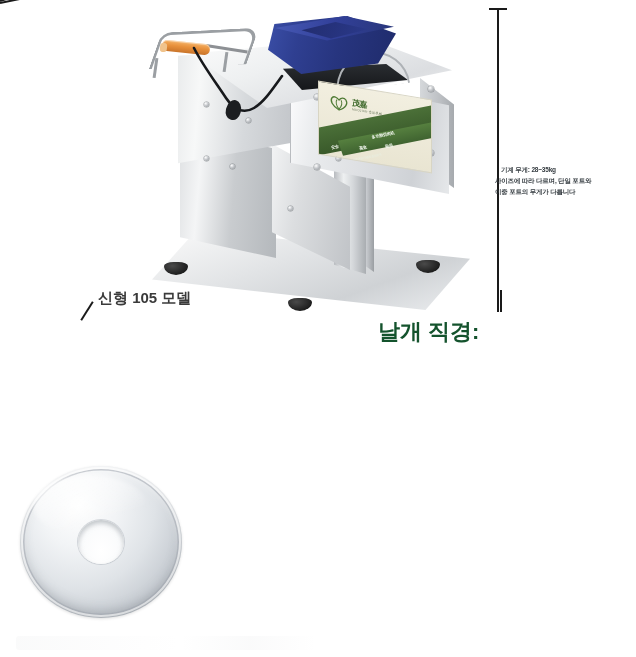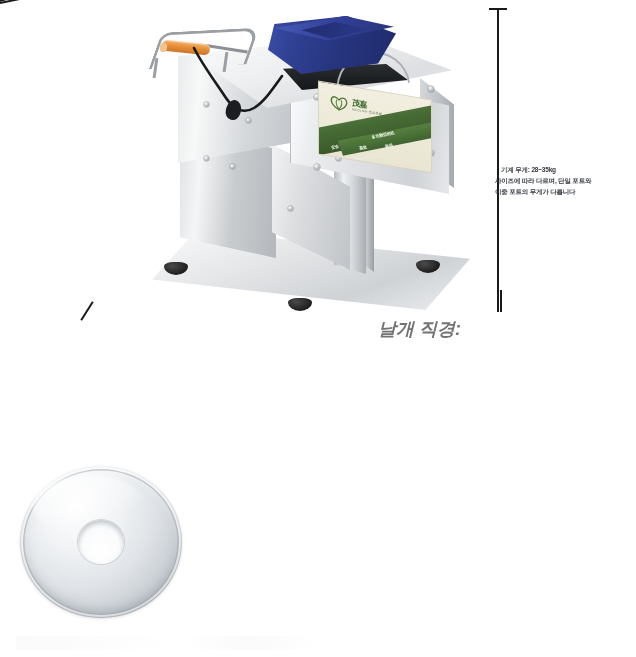--- a/index.html
+++ b/index.html
@@ -51,25 +51,24 @@
   }
   .label-model {
     position: absolute;
     font-size: 15px;
     font-weight: 700;
     color: #3a3a3a;
     white-space: nowrap;
   }
   .label-blade-title {
     position: absolute;
-    font-size: 18px;
+    font-size: 22px;
     font-weight: 700;
-    color: #737373;
+    color: #14532d;
     white-space: nowrap;
-    font-style: italic;
   }
   .label-blade-value {
     position: absolute;
     font-size: 22px;
     font-weight: 700;
     color: #2e2e2e;
     white-space: nowrap;
   }
 
   
@@ -557,20 +556,21 @@
 
   <div class="dim-line dim-vert" style="left:497px; top:8px; height:304px;"></div>
   <div class="dim-tick" style="left:497px; top:8px; height:2px; width:18px; margin-left:-8px;"></div>
 
   <div class="dim-diag" style="left:82px; top:312px; width:196px; transform: rotate(-17deg);"></div>
   <div class="dim-tick" style="left:86px; top:300px; transform: rotate(32deg);"></div>
 
   <div class="dim-diag" style="left:245px; top:318px; width:262px; transform: rotate(-11.5deg);"></div>
   <div class="dim-tick" style="left:500px; top:290px; transform: rotate(0deg);"></div>
 
+  <div class="label-model" style="left:98px; top:289px;">신형 105 모델</div>
 
   <div class="label-blade-title" style="left:378px; top:317px;">날개 직경:</div>
 
 
   <div class="spec-note" style="left:501px; top:165px;">기계 무게: 28~35kg</div>
   <div class="spec-note" style="left:495px; top:176px;">사이즈에 따라 다르며, 단일 포트와</div>
   <div class="spec-note" style="left:495px; top:187px;">이중 포트의 무게가 다릅니다</div>
 
   <div id="blade">
     <div class="blade-disc"></div>

